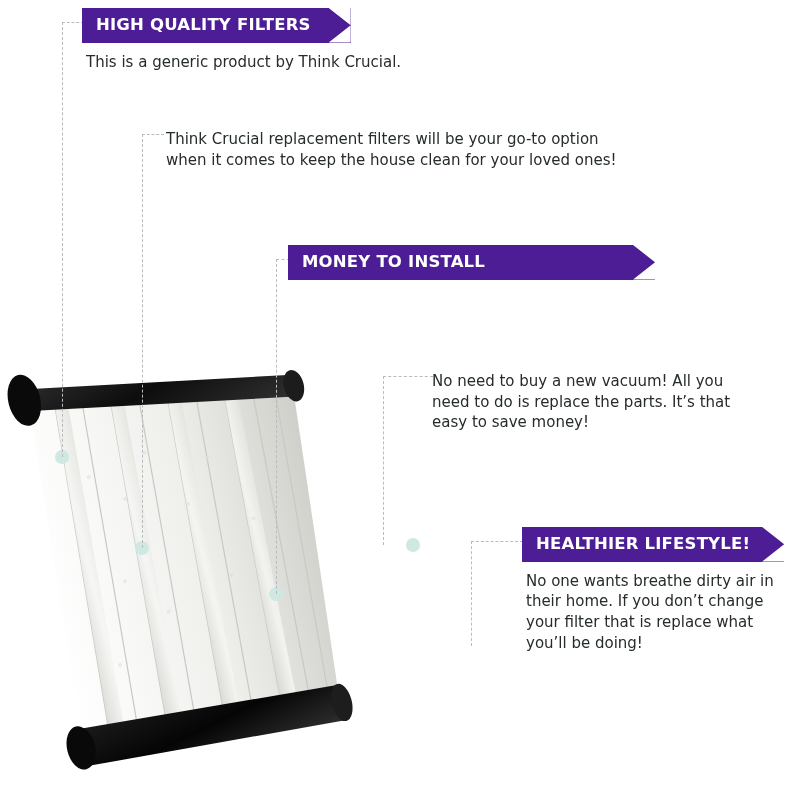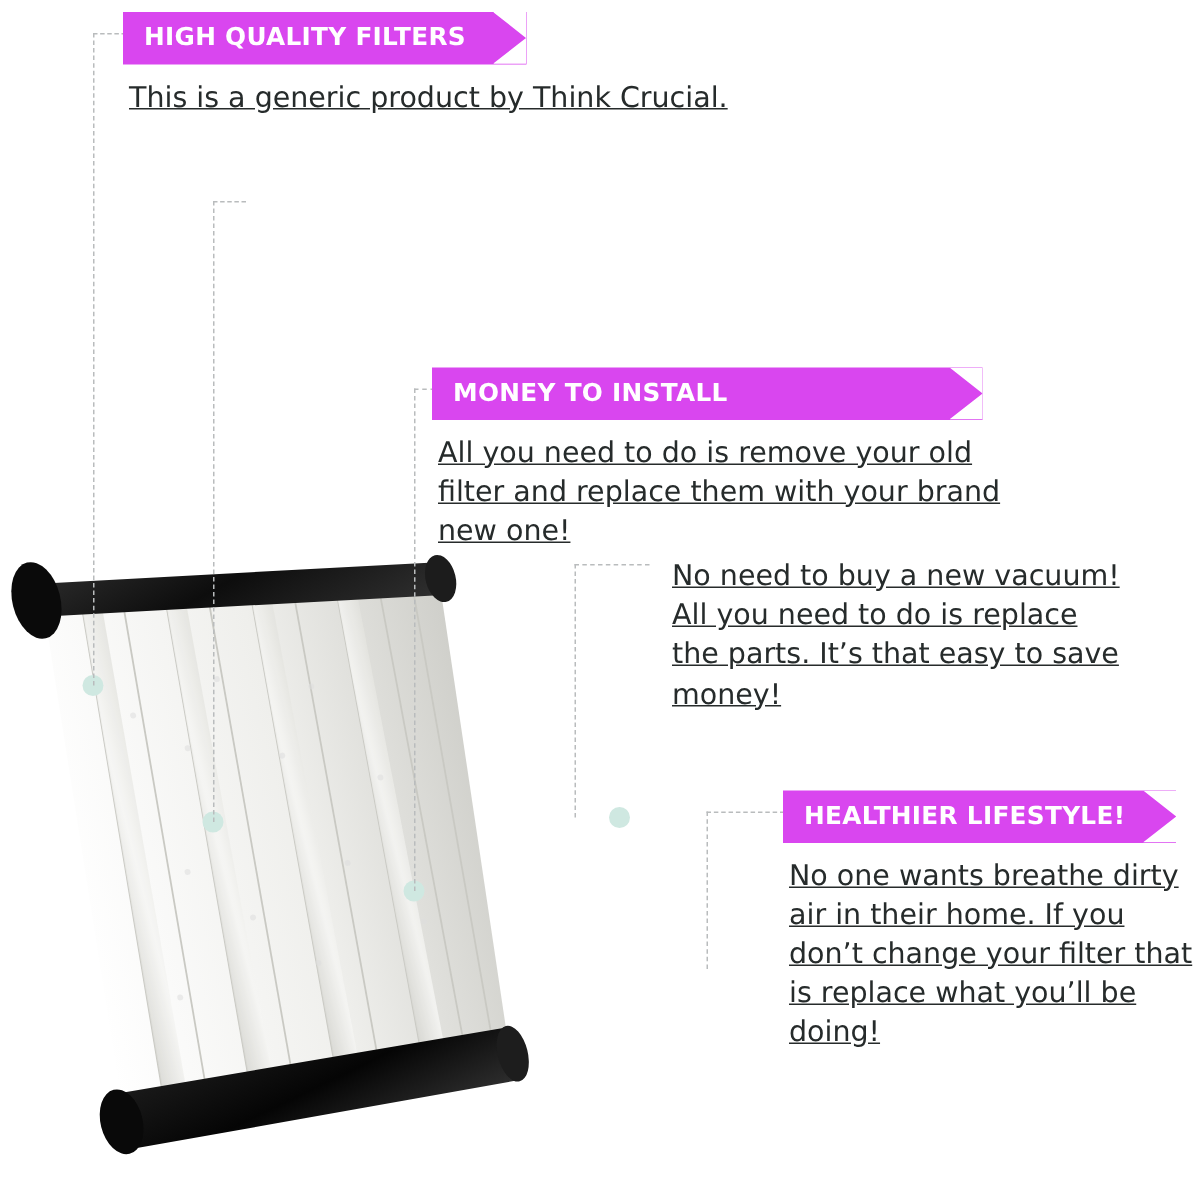--- a/index.html
+++ b/index.html
@@ -48,21 +48,21 @@
     height: 0;
   }
 
   
   .callout {
     position: absolute;
   }
   .banner {
     position: relative;
     display: inline-block;
-    background: #d946ef;
+    background: #4c1d95;
     color: #ffffff;
     font-weight: bold;
     font-size: 16.5px;
     letter-spacing: 0.2px;
     line-height: 1;
     padding: 9px 39px 9px 14px;
     white-space: nowrap;
   }
   .banner::after {
     content: "";
@@ -70,41 +70,40 @@
     right: 0;
     top: 0;
     bottom: 0;
     width: 22px;
     background: #ffffff;
     clip-path: polygon(100% 0, 0 0, 100% 50%, 0 100%, 100% 100%);
   }
   .body-text {
     margin-top: 9px;
     color: #262b2b;
-    font-size: 19px;
+    font-size: 15px;
     line-height: 1.38;
     max-width: 360px;
-    text-decoration: underline;
   }
 
   
   #callout-1 { left: 82px;  top: 8px;  }
   #callout-1 .banner { font-size: 16.5px; padding-right: 40px; }
   #callout-1 .body-text { margin-left: 4px; max-width: 420px; }
 
   #callout-2 { left: 162px; top: 120px; }
   #callout-2 .body-text { margin-left: 4px; max-width: 470px; }
 
   #callout-3 { left: 288px; top: 245px; }
   #callout-3 .banner { padding-right: 170px; }
   #callout-3 .body-text { margin-left: 4px; max-width: 380px; }
 
   #callout-4 { left: 432px; top: 362px; }
   #callout-4 .banner { padding-right: 190px; }
-  #callout-4 .body-text { margin-left: 16px; max-width: 300px; }
+  #callout-4 .body-text { margin-left: 0; max-width: 300px; }
 
   #callout-5 { left: 522px; top: 527px; }
   #callout-5 .banner { padding-right: 34px; }
   #callout-5 .body-text { margin-left: 4px; max-width: 270px; }
 </style>
 </head>
 <body>
 
 <div id="stage">
 
@@ -203,25 +202,25 @@
 
   <div class="leader v" style="left:471px; top:541px; height:105px;"></div>
   <div class="leader h" style="left:471px; top:541px; width:52px;"></div>
 
   <div class="callout" id="callout-1">
     <div class="banner">HIGH QUALITY FILTERS</div>
     <div class="body-text">This is a generic product by Think Crucial.</div>
   </div>
 
   <div class="callout" id="callout-2">
+    <div class="body-text">Think Crucial replacement filters will be your go-to option when it comes to keep the house clean for your loved ones!</div>
   </div>
 
   <div class="callout" id="callout-3">
     <div class="banner">MONEY TO INSTALL</div>
-    <div class="body-text">All you need to do is remove your old filter and replace them with your brand new one!</div>
   </div>
 
   <div class="callout" id="callout-4">
     <div class="body-text">No need to buy a new vacuum! All you need to do is replace the parts. It’s that easy to save money!</div>
   </div>
 
   <div class="callout" id="callout-5">
     <div class="banner">HEALTHIER LIFESTYLE!</div>
     <div class="body-text">No one wants breathe dirty air in their home. If you don’t change your filter that is replace what you’ll be doing!</div>
   </div>

